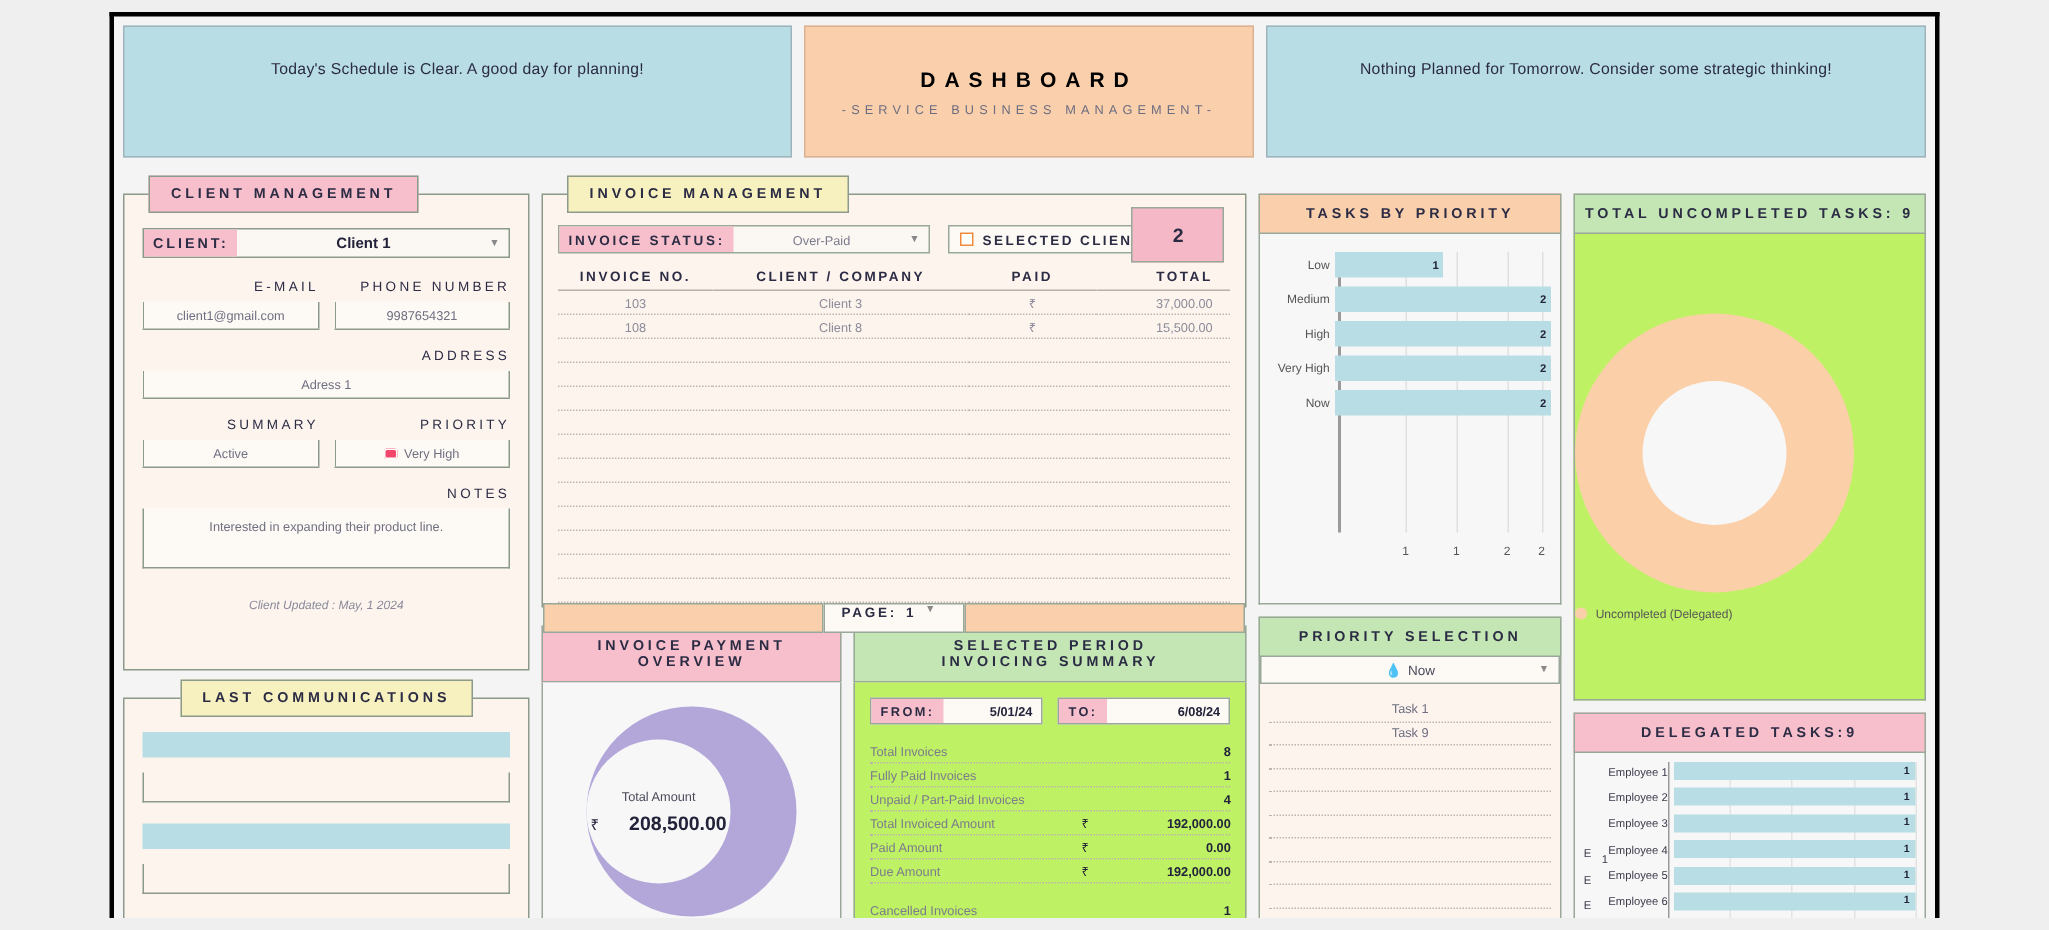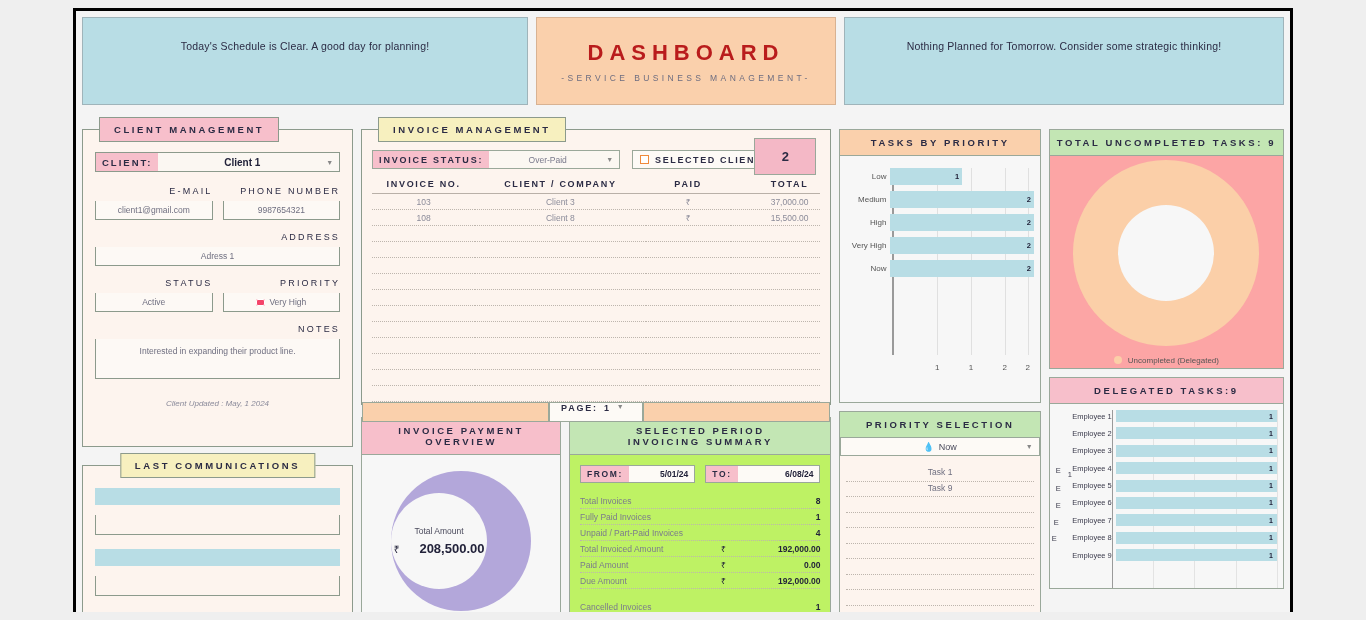--- a/index.html
+++ b/index.html
@@ -25,21 +25,21 @@
     background: #b8dde5; border: 1px solid #9fb4ba;
     display: flex; justify-content: center; padding-top: 22px;
     font-size: 10.5px; color: #2b2b44; letter-spacing: .2px;
   }
   .hdr-left { width: 446px; }
   .hdr-right { flex: 1; }
   .hdr-mid {
     width: 300px; background: #fad0ac; border: 1px solid #d8b292;
     display: flex; flex-direction: column; align-items: center; justify-content: center;
   }
-  .hdr-title { font-size: 22px; letter-spacing: 6px; color: #b91c1c; font-weight: 700; }
+  .hdr-title { font-size: 14px; letter-spacing: 6px; color: #000000; font-weight: 700; }
   .hdr-sub { font-size: 8.5px; letter-spacing: 3.4px; color: #6d6d80; margin-top: 7px; }
 
   
   .main { display: flex; gap: 8px; margin-top: 24px; height: 498px; }
   .col-a { width: 272px; }
   .col-b { width: 472px; }
   .col-c { width: 202px; }
   .col-d { width: 236px; }
 
   
@@ -188,21 +188,21 @@
 
   
   .ps-body { background: #fdf4ee; border: 1px solid #9aa89a; border-top: none; height: 214px; padding: 0 6px; }
   .ps-select { display: flex; align-items: center; justify-content: center; gap: 4px; height: 18px; border: 1px solid #9aa89a; border-top: none; background: #fdfaf6; position: relative; margin: 0 -6px; }
   .flame { color: #f07f20; font-size: 9px; }
   .ps-select .val { font-size: 9px; color: #4a4a5c; }
   .ps-select .caret2 { position: absolute; right: 6px; font-size: 7px; color: #888; }
   .task-line { height: 15.5px; border-bottom: 1px dotted #bdb5ad; text-align: center; font-size: 8.5px; color: #6f6f80; padding-top: 1px; }
 
   
-  .tut-body { background: #fca5a5; border: 1px solid #9aa89a; border-top: none; height: 213px; display: flex; flex-direction: column; align-items: center; justify-content: center; }
+  .tut-body { background: #bef264; border: 1px solid #9aa89a; border-top: none; height: 311px; display: flex; flex-direction: column; justify-content: center; }
   .big-donut { width: 186px; height: 186px; border-radius: 50%; background: #fbcfa8; display: flex; align-items: center; justify-content: center; }
   .big-hole { width: 96px; height: 96px; border-radius: 50%; background: #f7f7f7; }
   .legend { display: flex; align-items: center; gap: 6px; margin-top: 10px; font-size: 8px; color: #555; }
   .legend .dot { width: 8px; height: 8px; border-radius: 50%; background: #fbcfa8; }
 
   
   .dt-body { background: #f7f7f7; border: 1px solid #9aa89a; border-top: none; height: 185px; padding: 6px 6px 0; position: relative; overflow: hidden; }
   .dgrid { position: absolute; left: 62px; right: 6px; top: 6px; bottom: 0; }
   .dgrid .gl { position: absolute; top: 0; bottom: 0; width: 1px; background: #e3e3e3; }
   .dgrid .axis { position: absolute; top: 0; bottom: 0; left: 0; width: 1.6px; background: #9a9a9a; }
@@ -258,21 +258,21 @@
 
         <div class="fld">
           <div class="fld-label">ADDRESS</div>
           <div class="fld-box">Adress 1</div>
         </div>
 
         <div class="spacer8"></div>
 
         <div class="row">
           <div class="fld">
-            <div class="fld-label">STATUS</div>
+            <div class="fld-label">SUMMARY</div>
             <div class="fld-box">Active</div>
           </div>
           <div class="fld">
             <div class="fld-label">PRIORITY</div>
             <div class="fld-box">
               <span class="prio-badge"></span>
               <span>Very High</span>
             </div>
           </div>
         </div>

